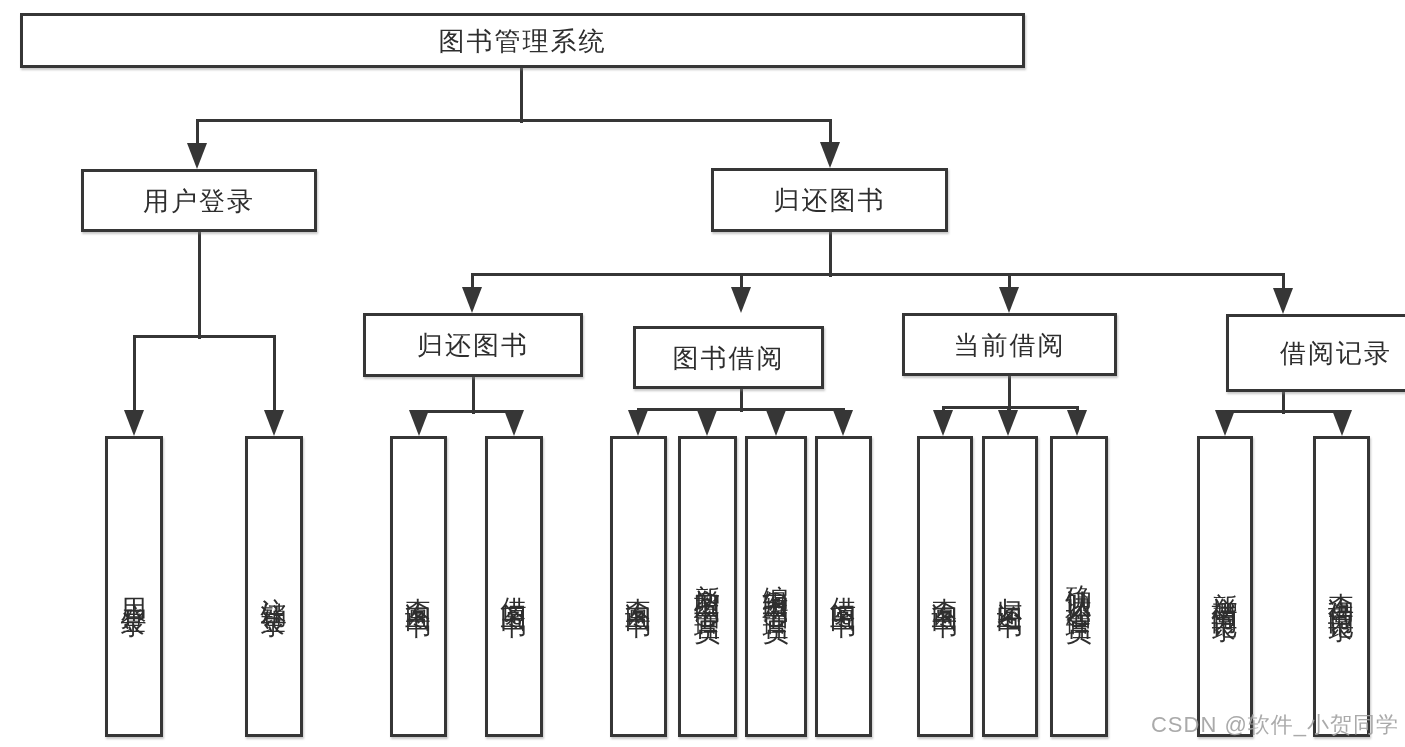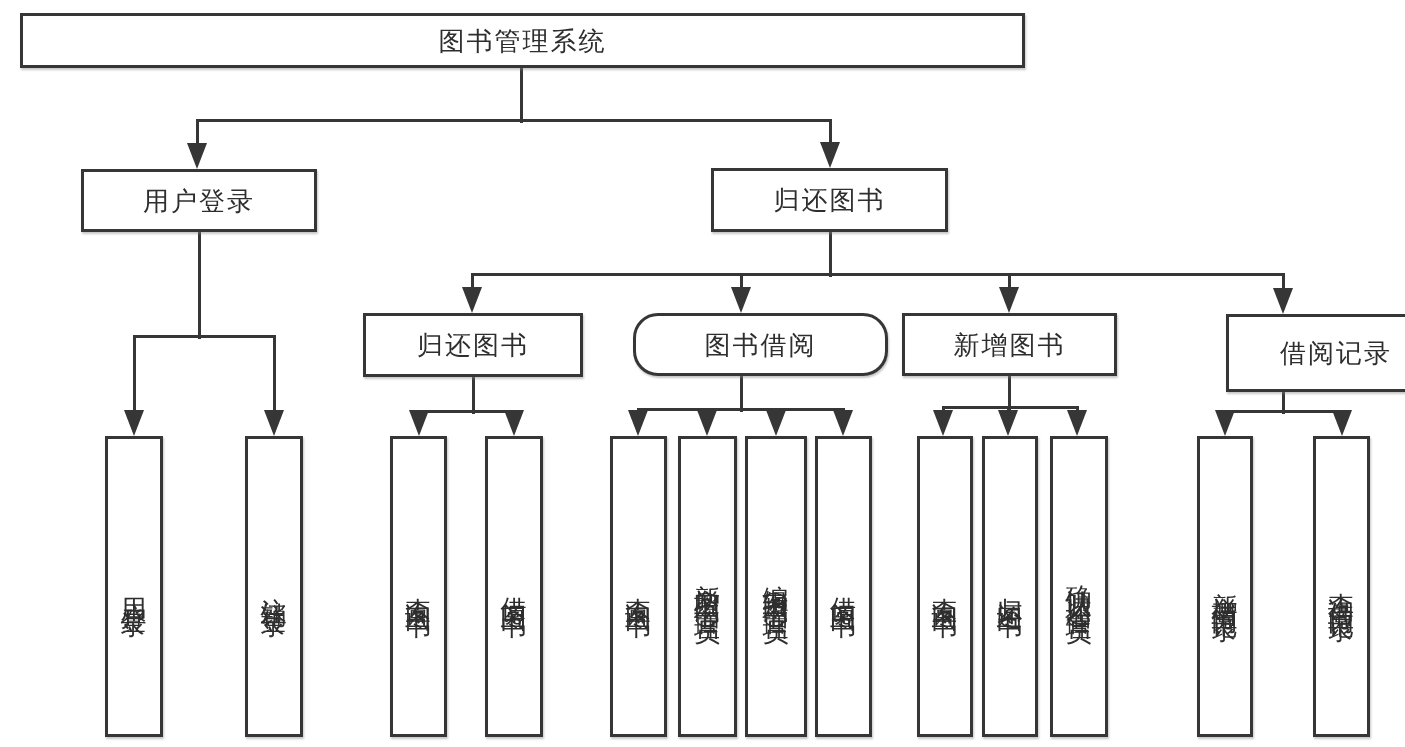--- a/index.html
+++ b/index.html
@@ -58,37 +58,38 @@
     color: rgba(163,163,163,0.92);
     letter-spacing: 1px;
     z-index: 5;
     pointer-events: none;
   }
 </style>
 </head>
 <body>
 
 <div class="canvas" id="canvas">
+  <div class="watermark">CSDN @软件_小贺同学</div>
 <div class="node" style="left: 20px; top: 13px; width: 1005px; height: 55px;">
       <span class="node-label">图书管理系统</span>
     </div>
     <div class="node" style="left: 81px; top: 169px; width: 236px; height: 63px;">
       <span class="node-label">用户登录</span>
     </div>
     <div class="node" style="left: 711px; top: 168px; width: 237px; height: 64px;">
       <span class="node-label">归还图书</span>
     </div>
     <div class="node" style="left: 363px; top: 313px; width: 220px; height: 64px;">
       <span class="node-label">归还图书</span>
     </div>
-    <div class="node" style="left: 633px; top: 313px; width: 255px; height: 63px; border-radius: 25px;">
+    <div class="node" style="left: 633px; top: 326px; width: 191px; height: 63px;">
       <span class="node-label">图书借阅</span>
     </div>
     <div class="node" style="left: 902px; top: 313px; width: 215px; height: 63px;">
-      <span class="node-label">新增图书</span>
+      <span class="node-label">当前借阅</span>
     </div>
     <div class="node" style="left: 1226px; top: 314px; width: 220px; height: 78px;">
       <span class="node-label">借阅记录</span>
     </div>
     <div class="node vertical" style="left: 105px; top: 436px; width: 58px; height: 301px;">
       <span class="node-label">用户登录</span>
     </div>
     <div class="node vertical" style="left: 245px; top: 436px; width: 58px; height: 301px;">
       <span class="node-label">注销登录</span>
     </div>

